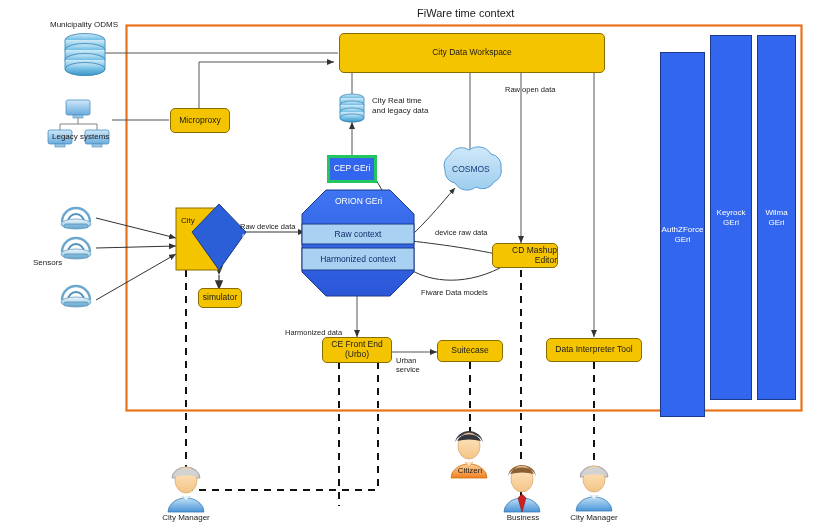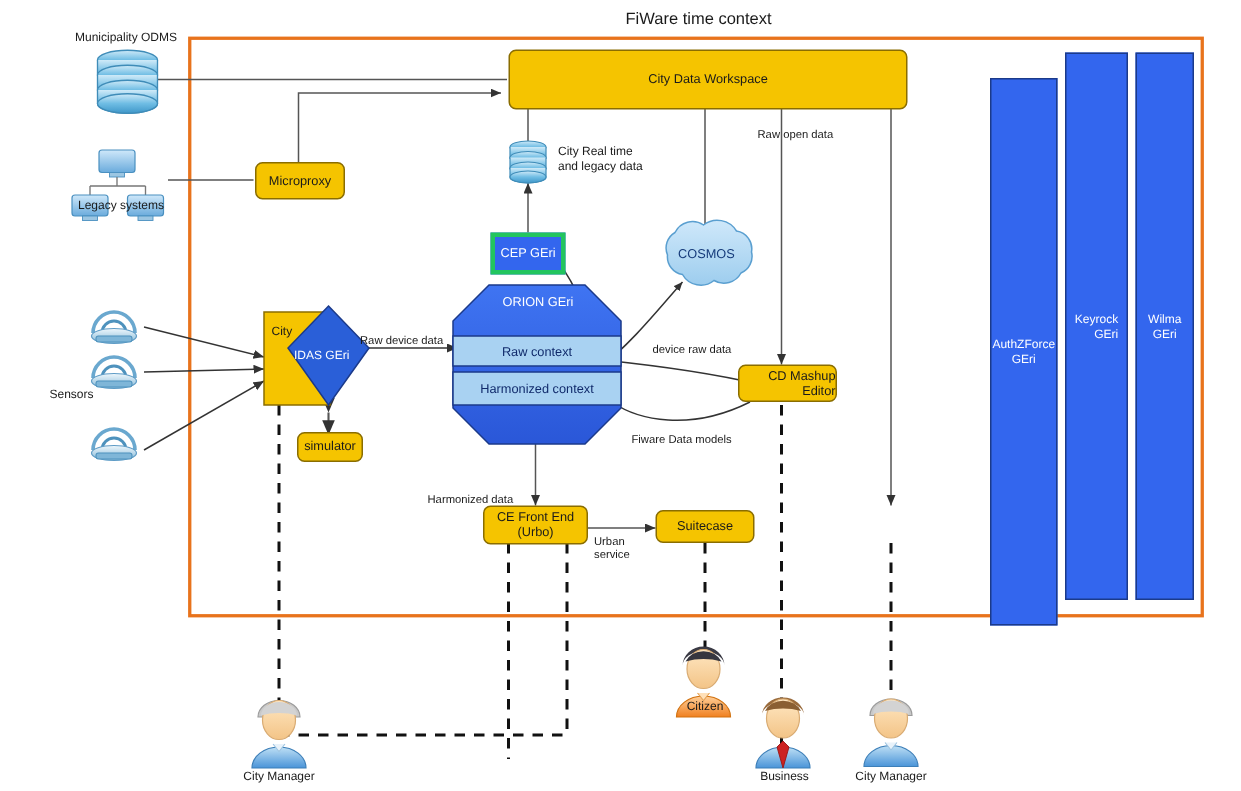--- a/index.html
+++ b/index.html
@@ -91,20 +91,21 @@
   }
   .cosmos-label {
     position: absolute;
     color: #153a7a;
     font-size: 8.5px;
   }
   .diamond-label {
     position: absolute;
     color: #ffffff;
     font-size: 8px;
+    padding-left: 46px;
   }
   .dema-label {
     position: absolute;
     color: #1a1a1a;
     font-size: 8px;
   }
 </style>
 </head>
 <body>
 
@@ -323,30 +324,33 @@
 
   <div class="node yellow-box" style="left:322px; top:337px; width:70px; height:26px;">
     <span>CE Front End
 (Urbo)</span>
   </div>
 
   <div class="node yellow-box" style="left:437px; top:340px; width:66px; height:22px;">
     <span>Suitecase</span>
   </div>
 
+  <div class="node yellow-box" style="left:546px; top:338px; width:96px; height:24px;">
+    <span>Data  Interpreter Tool</span>
+  </div>
 
   <div class="node blue-box" style="left:327px; top:155px; width:50px; height:28px;">
     <span>CEP GEri</span>
   </div>
 
   <div class="node blue-bar" style="left:660px; top:52px; width:45px; height:365px; white-space:pre-line;">
     <span>AuthZForce
 GEri</span>
   </div>
-  <div class="node blue-bar" style="left:710px; top:35px; width:42px; height:365px; white-space:pre-line;text-align:right;">
+  <div class="node blue-bar" style="left:710px; top:35px; width:42px; height:365px; white-space:pre-line;">
     <span>Keyrock
 GEri</span>
   </div>
   <div class="node blue-bar" style="left:757px; top:35px; width:39px; height:365px; white-space:pre-line;">
     <span>Wilma
 GEri</span>
   </div>
 
   <div class="orion-label" style="left:335px; top:196px;">ORION GEri</div>
   <div class="orion-band-label" style="left:302px; top:229px; width:112px;">Raw context</div>

